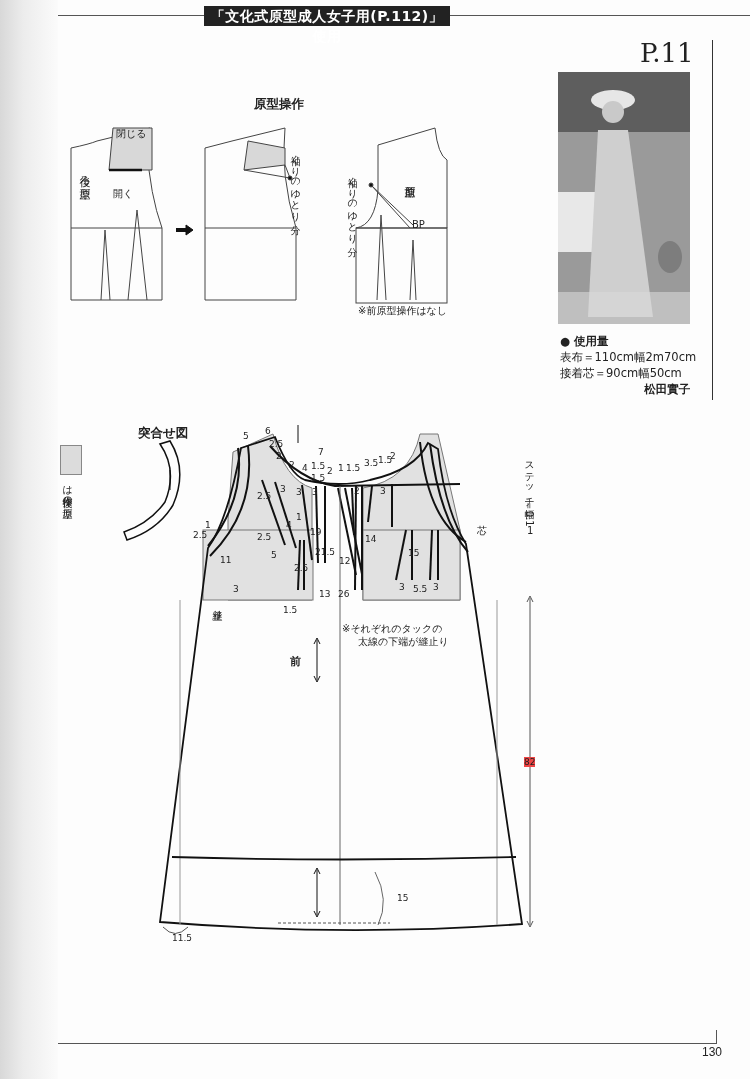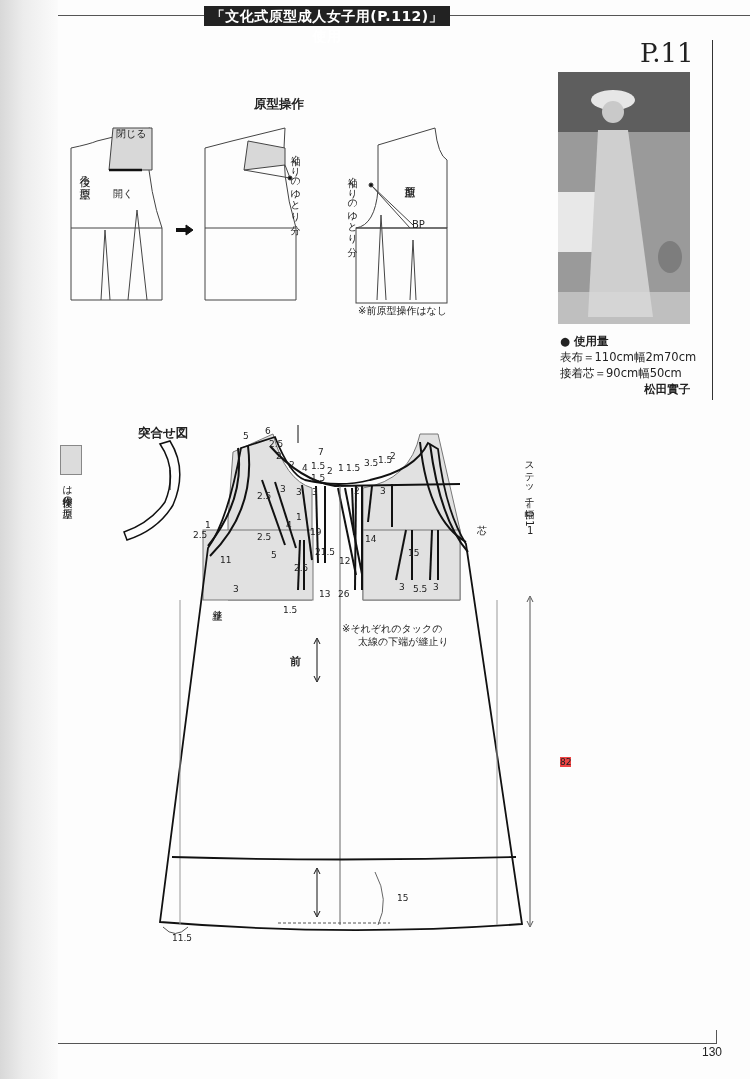--- a/index.html
+++ b/index.html
@@ -211,19 +211,19 @@
 <div class="num" style="left:315px;top:547px;">21.5</div>
 <div class="num" style="left:408px;top:548px;">15</div>
 <div class="num" style="left:294px;top:563px;">2.5</div>
 <div class="num" style="left:233px;top:584px;">3</div>
 <div class="num" style="left:295px;top:589px;margin-left:24px;">13</div>
 <div class="num" style="left:338px;top:589px;">26</div>
 <div class="num" style="left:399px;top:582px;">3</div>
 <div class="num" style="left:413px;top:584px;">5.5</div>
 <div class="num" style="left:433px;top:582px;">3</div>
 <div class="num" style="left:283px;top:605px;">1.5</div>
-<div class="num" style="left:524px;top:757px;background:#ef4444;margin-left:36px;">82</div>
+<div class="num" style="left:524px;top:757px;background:#ef4444;">82</div>
 <div class="num" style="left:397px;top:893px;">15</div>
 <div class="num" style="left:172px;top:933px;">11.5</div>
 
 <div class="bottom-rule"></div>
 <div class="bottom-tick"></div>
 <div class="page-num">130</div>
 
 </body></html>

